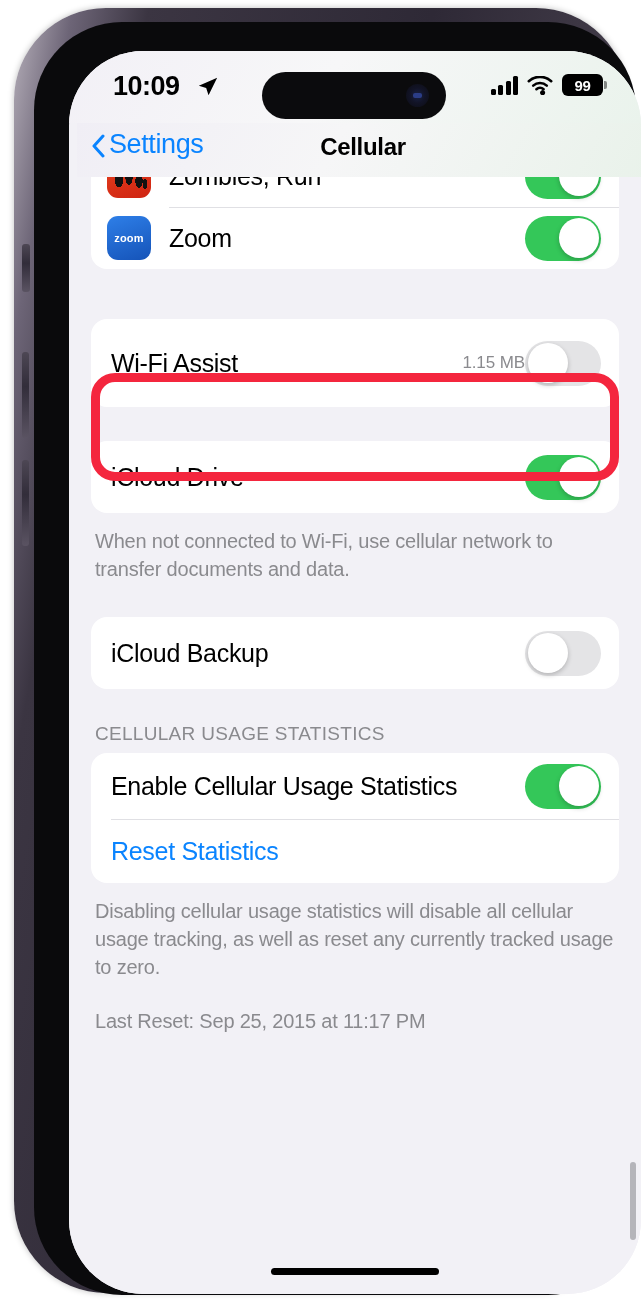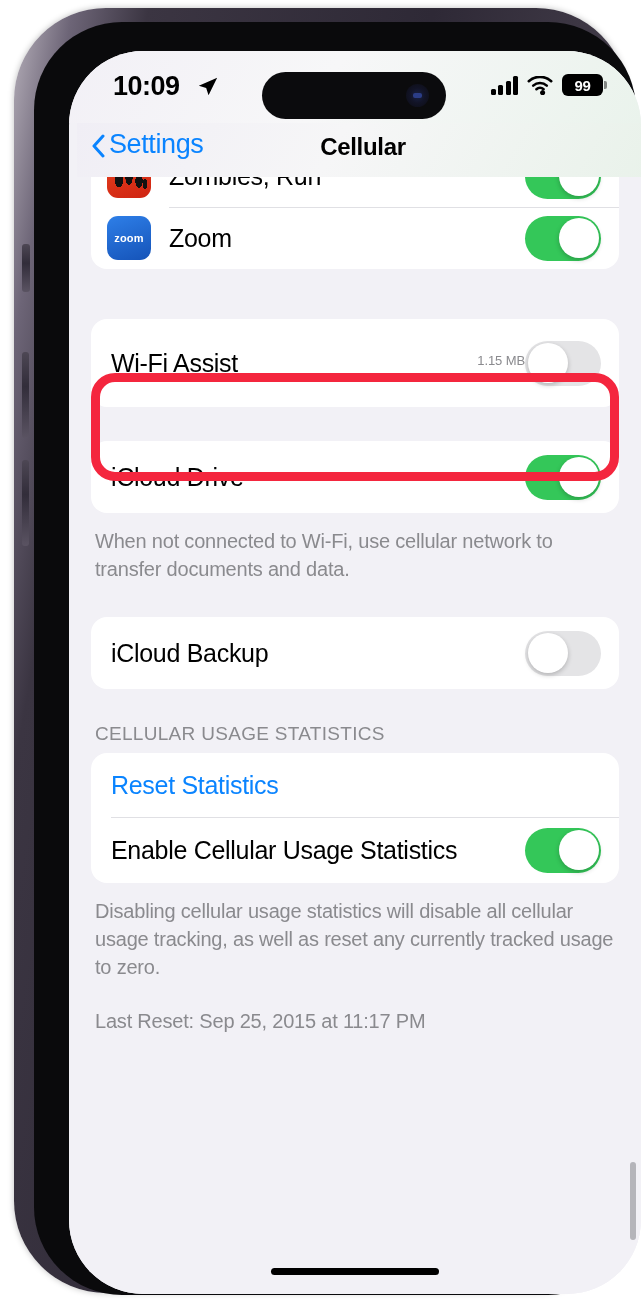--- a/index.html
+++ b/index.html
@@ -229,21 +229,21 @@
   }
 
   .row-label {
     font-size: 25px;
     color: #000;
     letter-spacing: -0.3px;
     flex: 1;
   }
   .row-labelwrap { flex: 1; display: flex; justify-content: center; }
   .row-sub {
-    font-size: 13px;
+    font-size: 17px;
     color: #8a8a8e;
     margin-top: 4px;
     letter-spacing: -0.1px;
   }
   .row-link {
     font-size: 25px;
     color: #0a84ff;
     letter-spacing: -0.3px;
     flex: 1;
   }
@@ -423,28 +423,28 @@
               <div class="toggle off">
                   <div class="knob"></div>
                 </div>
             </div>
           </div>
 
           <div class="spacer-md"></div>
 
           <div class="group-header">CELLULAR USAGE STATISTICS</div>
           <div class="card">
-            <div class="row" style="min-height:64px;">
-              <div class="row-link">Reset Statistics</div>
-            </div>
             <div class="row" style="min-height:66px;">
               <div class="row-label">Enable Cellular Usage Statistics</div>
               <div class="toggle on">
                   <div class="knob"></div>
                 </div>
+            </div>
+            <div class="row" style="min-height:64px;">
+              <div class="row-link">Reset Statistics</div>
             </div>
           </div>
           <div class="footnote">Disabling cellular usage statistics will disable all cellular usage tracking, as well as reset any currently tracked usage to zero.</div>
           <div class="footnote" style="margin-top:26px;">Last Reset: Sep 25, 2015 at 11:17 PM</div>
 
           <div class="annot"></div>
 
           <div class="scrollbar"></div>
         </div>
 

